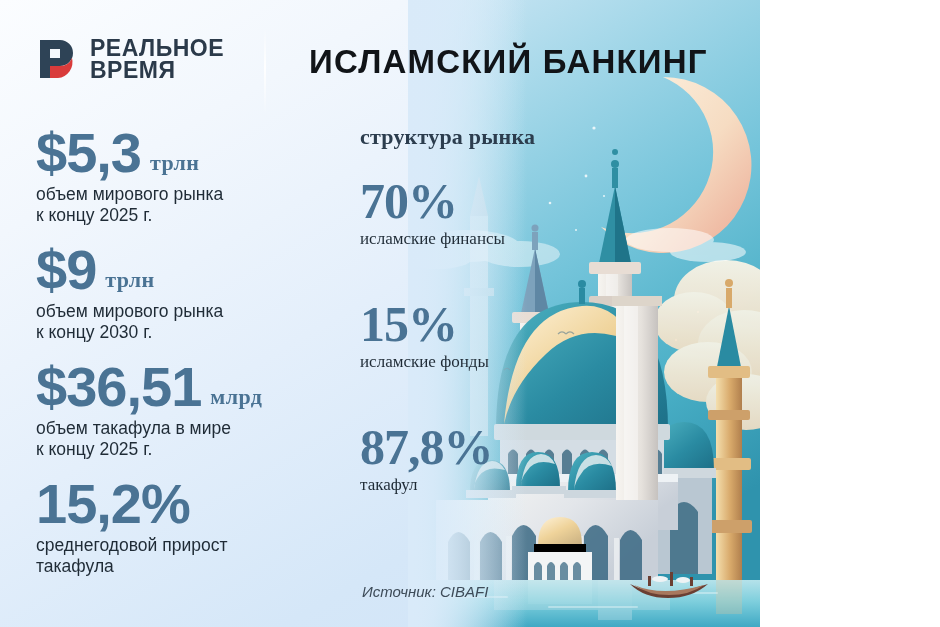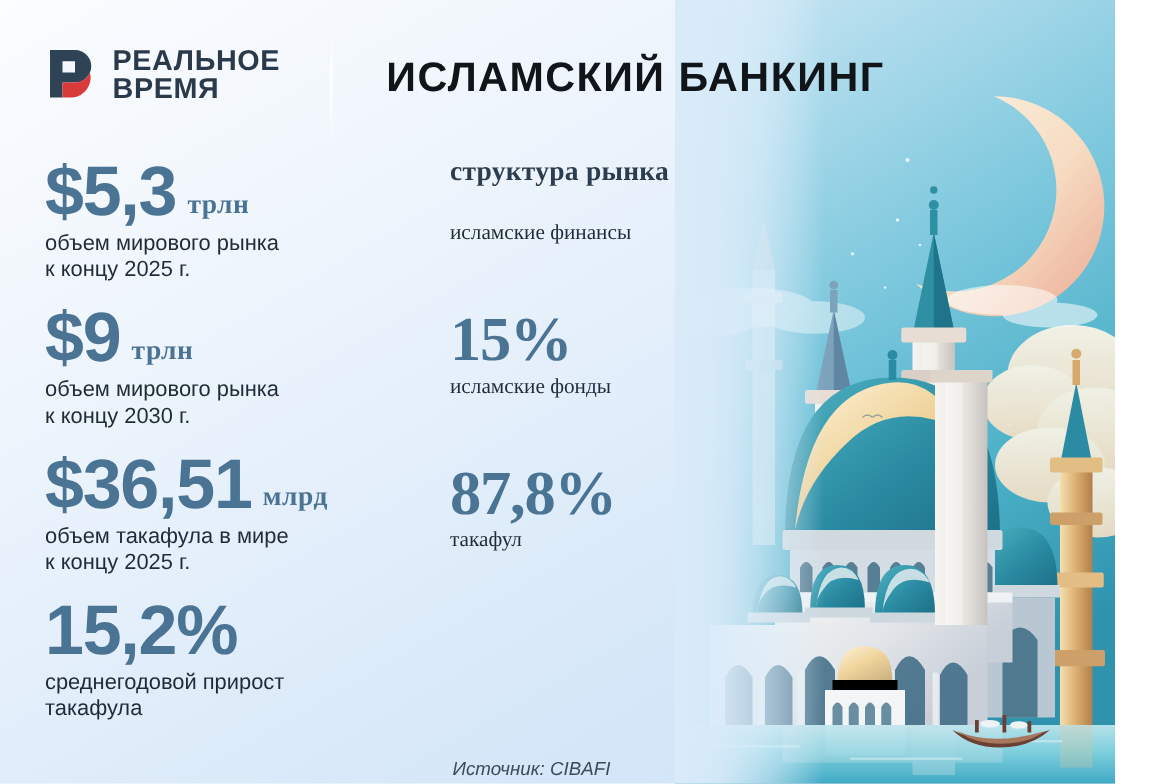--- a/index.html
+++ b/index.html
@@ -6,21 +6,21 @@
     margin: 0;
     padding: 0;
     background: #ffffff;
   }
   body {
     font-family: "Liberation Sans", "DejaVu Sans", sans-serif;
   }
 
   #infographic {
     position: relative;
-    width: 892px;
+    width: 760px;
     height: 627px;
     overflow: hidden;
     background: linear-gradient(150deg, #fbfdff 0%, #f2f7fd 22%, #e4effb 48%, #d5e7f8 74%, #cfe3f7 100%);
   }
 
   
   .divider-streak {
     position: absolute;
     left: 264px;
     top: 28px;
@@ -116,21 +116,20 @@
   .col-right .stat-number { font-size: 50px; }
   .col-right .stat-caption { font-size: 17px; margin-top: 2px; }
 
   .source {
     position: absolute;
     left: 362px;
     top: 583px;
     font-size: 15px;
     font-style: italic;
     color: #3d4b58;
-    margin-top: 24px;
   }
 
   
   .art {
     position: absolute;
     right: 0;
     top: 0;
     width: 352px;
     height: 627px;
     overflow: hidden;
@@ -464,20 +463,23 @@
       </div>
       <div class="stat-caption">среднегодовой прирост
 такафула</div>
     </div>
   </div>
 
   <div class="col col-right">
     <div class="col-heading">структура рынка</div>
 
     <div class="stat stat-right">
+      <div class="stat-value">
+        <span class="stat-number">70%</span>
+      </div>
       <div class="stat-caption">исламские финансы</div>
     </div>
 
     <div class="stat stat-right">
       <div class="stat-value">
         <span class="stat-number">15%</span>
       </div>
       <div class="stat-caption">исламские фонды</div>
     </div>
 

